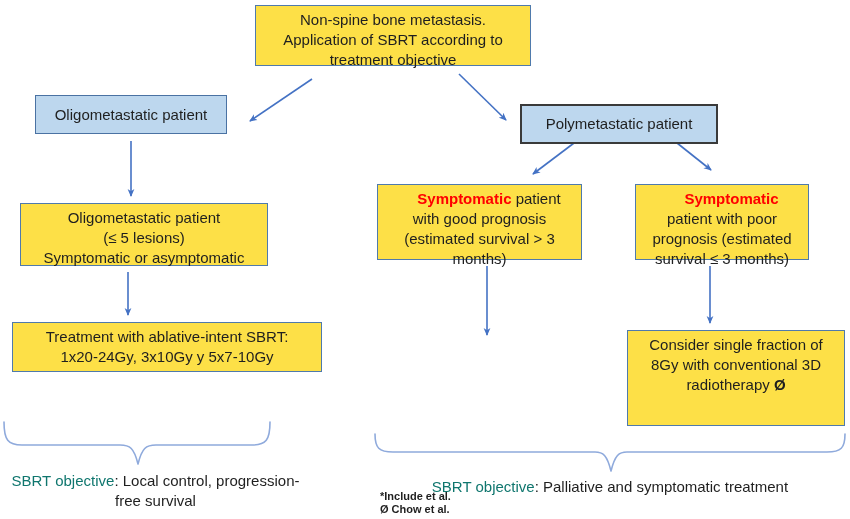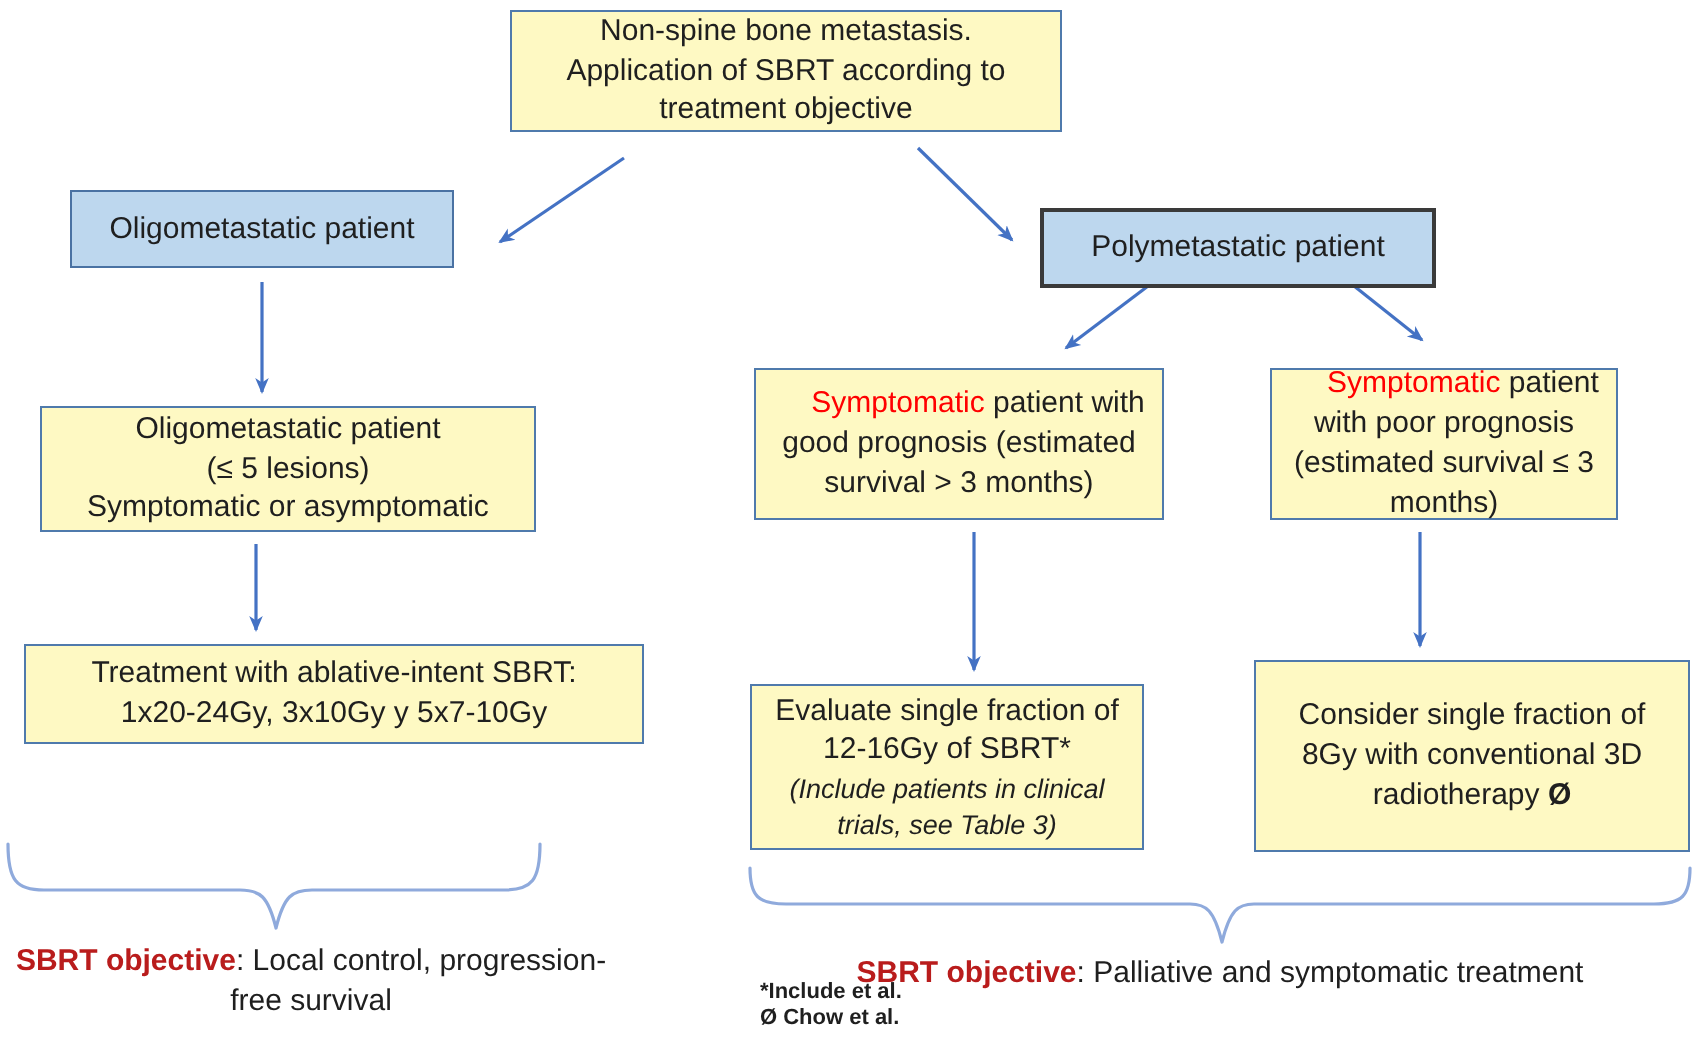--- a/index.html
+++ b/index.html
@@ -6,37 +6,37 @@
   #canvas{
     position:relative;
     width:850px;height:519px;
     background:#ffffff;
     font-family:"Liberation Sans", sans-serif;
     color:#1f1f1f;
     overflow:hidden;
   }
   .box{
     position:absolute;
-    display:flex;flex-direction:column;justify-content:center;
+    display:flex;flex-direction:column;justify-content:space-between;
     text-align:center;
-    background:#fef9c3;
+    background:#fde047;
     border:1.5px solid #4f7aac;
     box-sizing:border-box;
     font-size:15px;line-height:1.33;
     padding:4px 6px;
   }
   .box .ln{display:block;}
   .branch{
     background:#bdd7ee;
     font-size:15px;
     justify-content:center;
   }
   .branch.oligo{border:1.6px solid #4a72a3;}
   .branch.poly{border:2px solid #3a3a3a;}
-  .hl-red{color:#ff0000;font-weight:normal;margin-left:19px;}
+  .hl-red{color:#ff0000;font-weight:bold;margin-left:19px;}
   .note{font-style:italic;font-size:13.5px;line-height:1.3;margin-top:1px;}
   .sym{font-weight:bold;}
   
   .b-root{left:255px;top:5px;width:276px;height:61px;}
   .b-oligo-branch{left:35px;top:95px;width:192px;height:39px;}
   .b-poly-branch{left:520px;top:104px;width:198px;height:40px;}
   .b-oligo-detail{left:20px;top:203px;width:248px;height:63px;}
   .b-good{left:377px;top:184px;width:205px;height:76px;}
   .b-poor{left:635px;top:184px;width:174px;height:76px;}
   .b-oligo-treat{left:12px;top:322px;width:310px;height:50px;}
@@ -44,21 +44,21 @@
   .b-consider{left:627px;top:330px;width:218px;height:96px;}
   
   #overlay{position:absolute;left:0;top:0;width:850px;height:519px;pointer-events:none;}
   
   .objective{
     position:absolute;text-align:center;
     font-size:15px;line-height:1.35;
   }
   .obj-left{left:3px;top:471px;width:305px;}
   .obj-right{left:375px;top:477px;width:470px;}
-  .obj-label{color:#b91c1c;font-weight:bold;}
+  .obj-label{color:#0f766e;font-weight:normal;}
   .footnotes{
     position:absolute;left:380px;top:490px;
     font-size:11px;font-weight:600;line-height:1.18;color:#1f1f1f;
   }
 </style>
 </head>
 <body>
 
 <div id="canvas">
 
@@ -112,25 +112,20 @@
       <span class="hl-red">Symptomatic</span><span> patient with good prognosis (estimated survival &gt; 3 months)</span>
     </div>
   </div>
 
   <div class="box b-poor">
     <div>
       <span class="hl-red">Symptomatic</span><span> patient with poor prognosis (estimated survival ≤ 3 months)</span>
     </div>
   </div>
 
-  <div class="box b-eval">
-    <span class="ln">Evaluate single fraction of</span>
-    <span class="ln">12-16Gy of SBRT*</span>
-    <span class="ln note">(Include patients in clinical trials, see Table 3)</span>
-  </div>
 
   <div class="box b-consider">
     <div>
       <span>Consider single fraction of 8Gy with conventional 3D radiotherapy </span><span class="sym">Ø</span>
     </div>
   </div>
 
   <div class="objective obj-left">
     <span class="obj-label">SBRT objective</span><span>: Local control, progression-free survival</span>
   </div>

